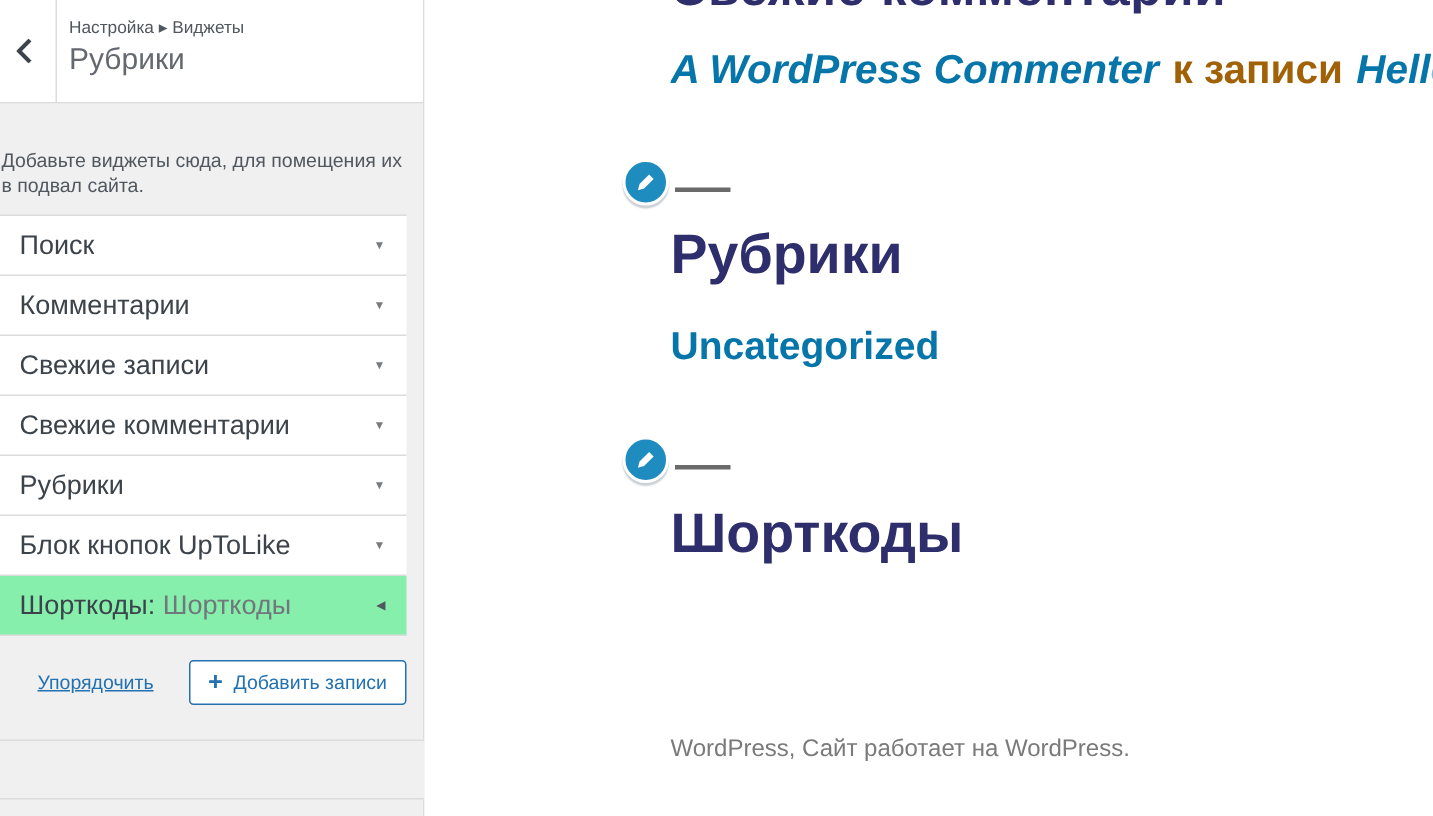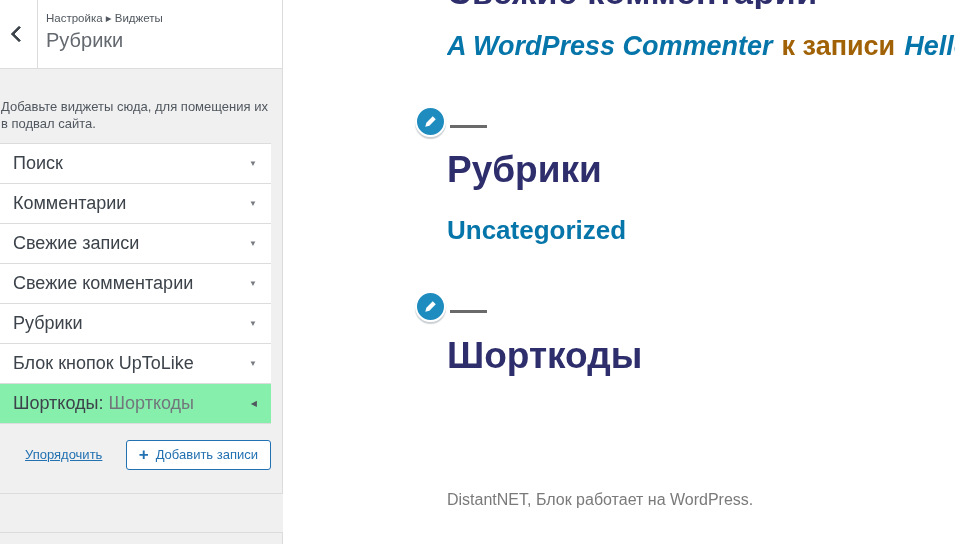--- a/index.html
+++ b/index.html
@@ -180,14 +180,14 @@
 
   <button class="edit-shortcut" style="left:132px;top:291px;">
     <svg width="15" height="15" viewBox="0 0 20 20">
       <path d="M13 3 L17 7 L8.5 15.5 L3 17 L4.5 11.5 Z" fill="#ffffff"></path>
     </svg>
   </button>
   <div class="title-bar" style="left:167px;top:310px;"></div>
 
   <h2 class="widget-title" style="top:337px;">Шорткоды</h2>
 
-  <div class="site-footer">DistantNET, Блок работает на WordPress.</div>
+  <div class="site-footer">WordPress, Сайт работает на WordPress.</div>
 </div>
 
 </body></html>

